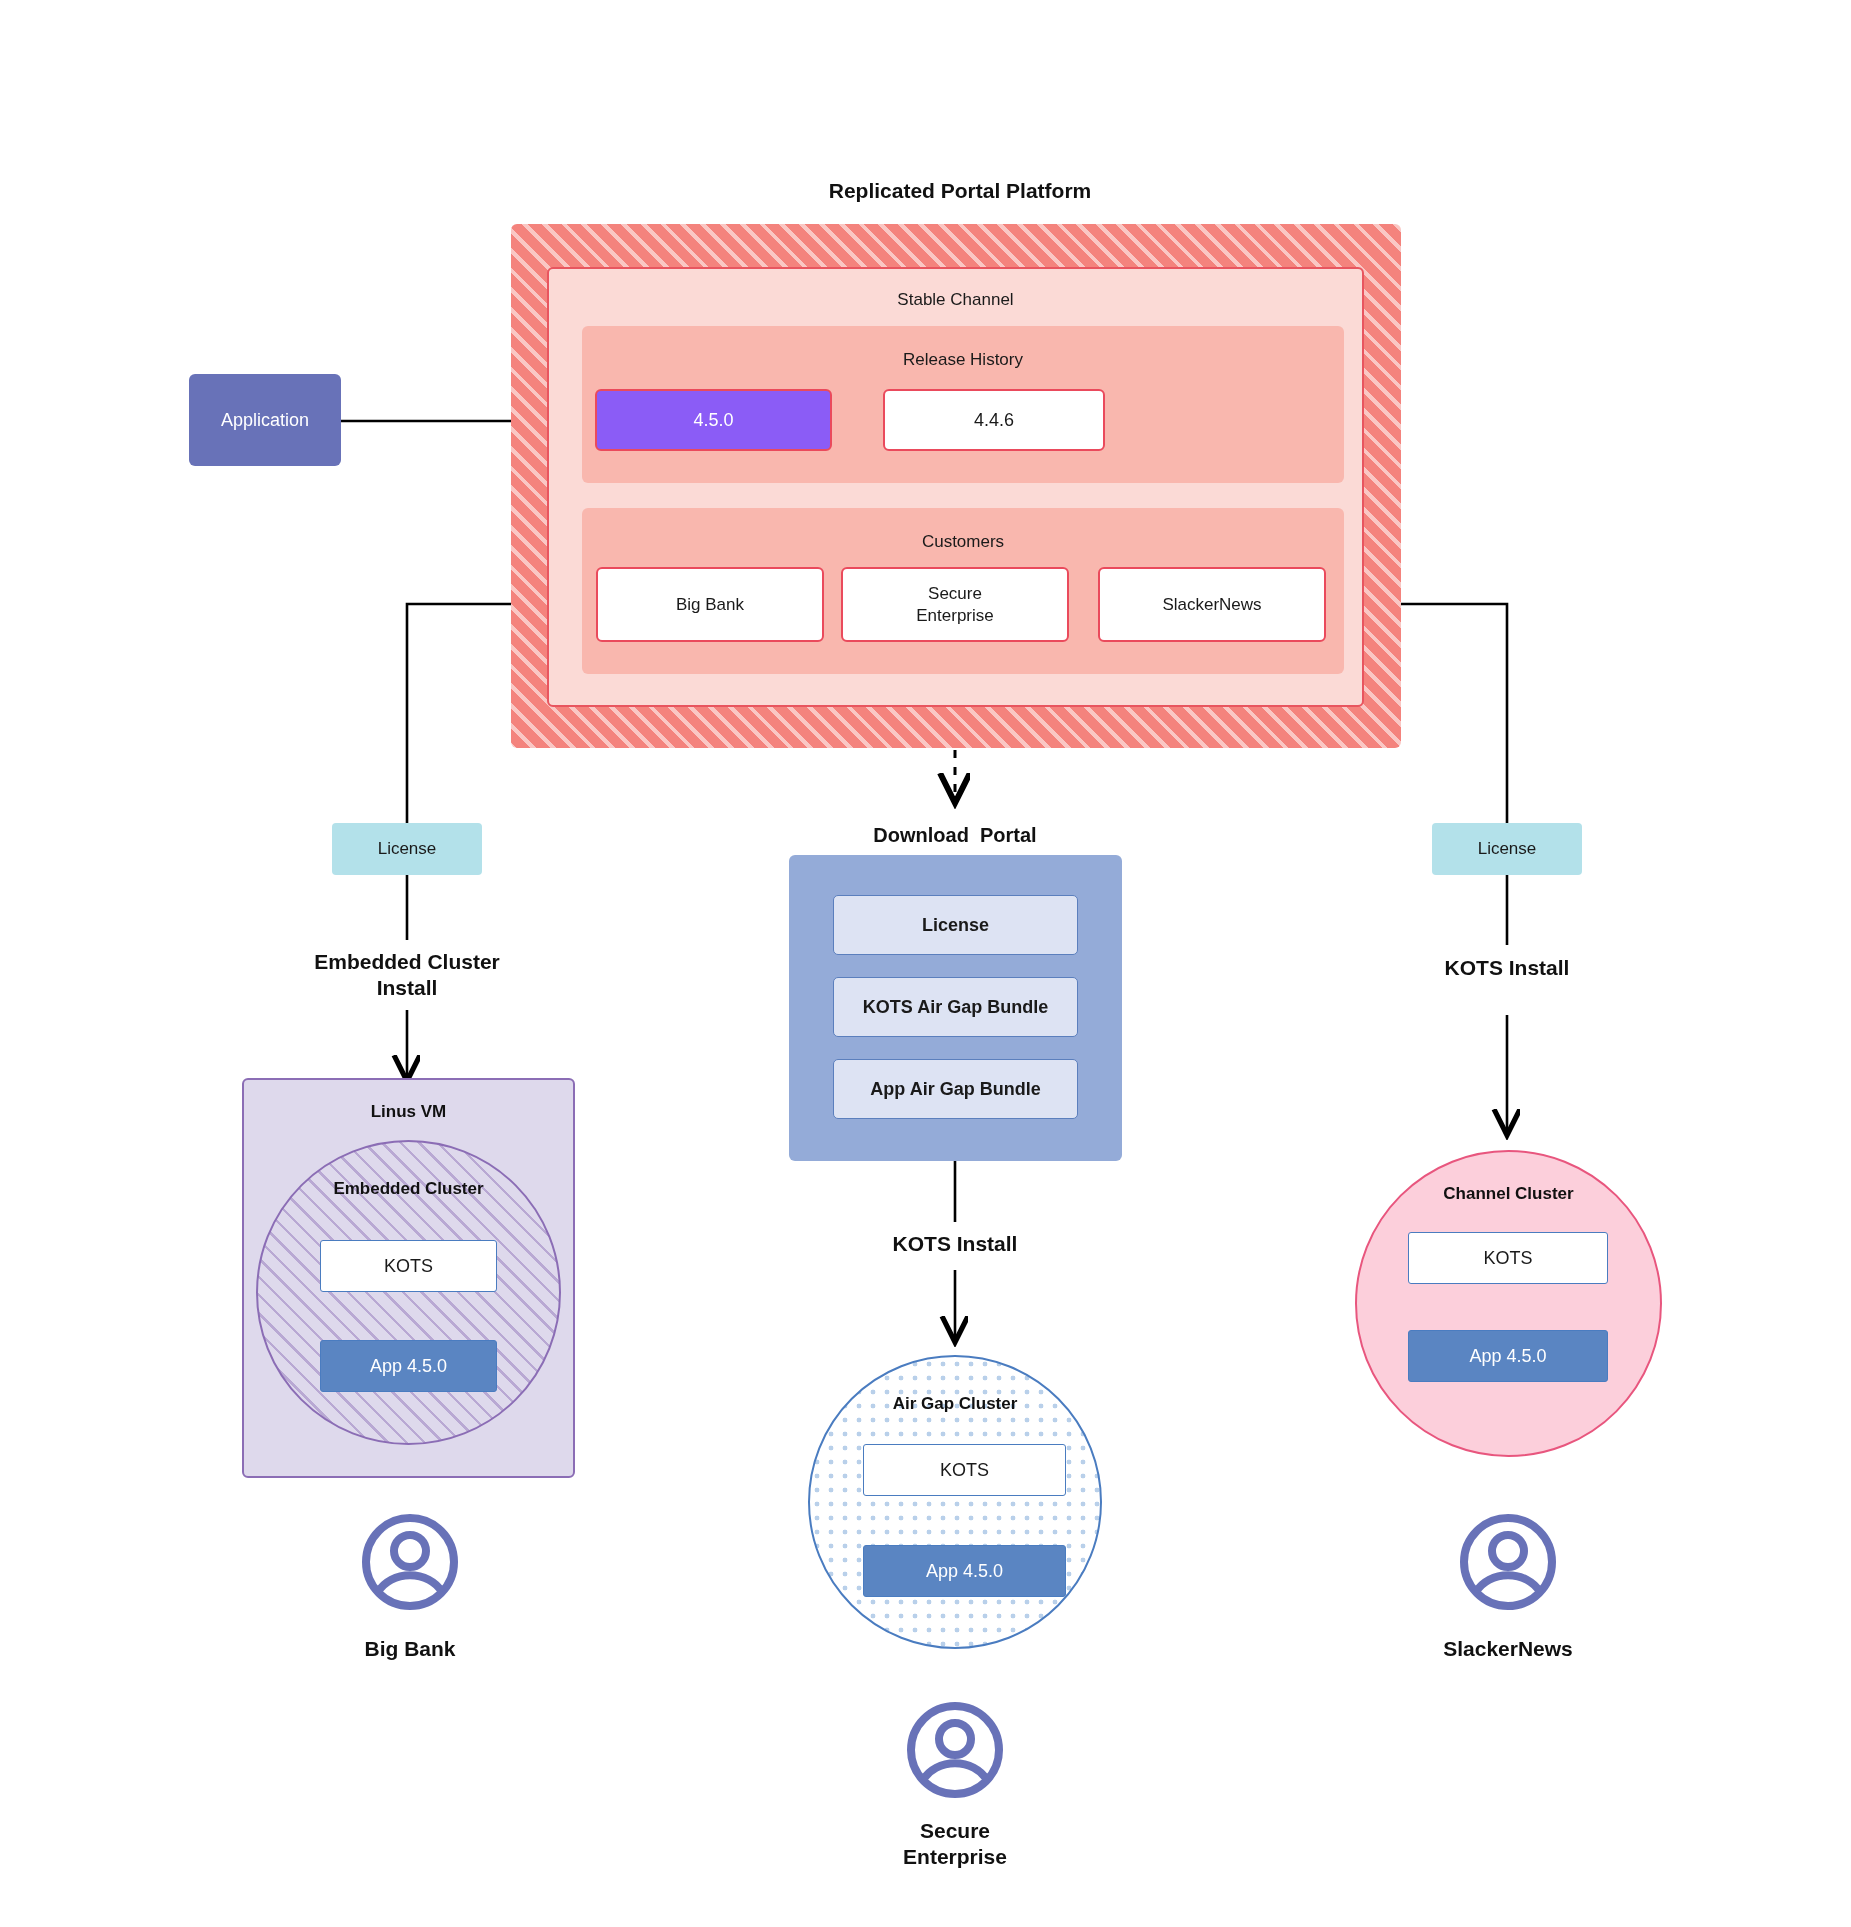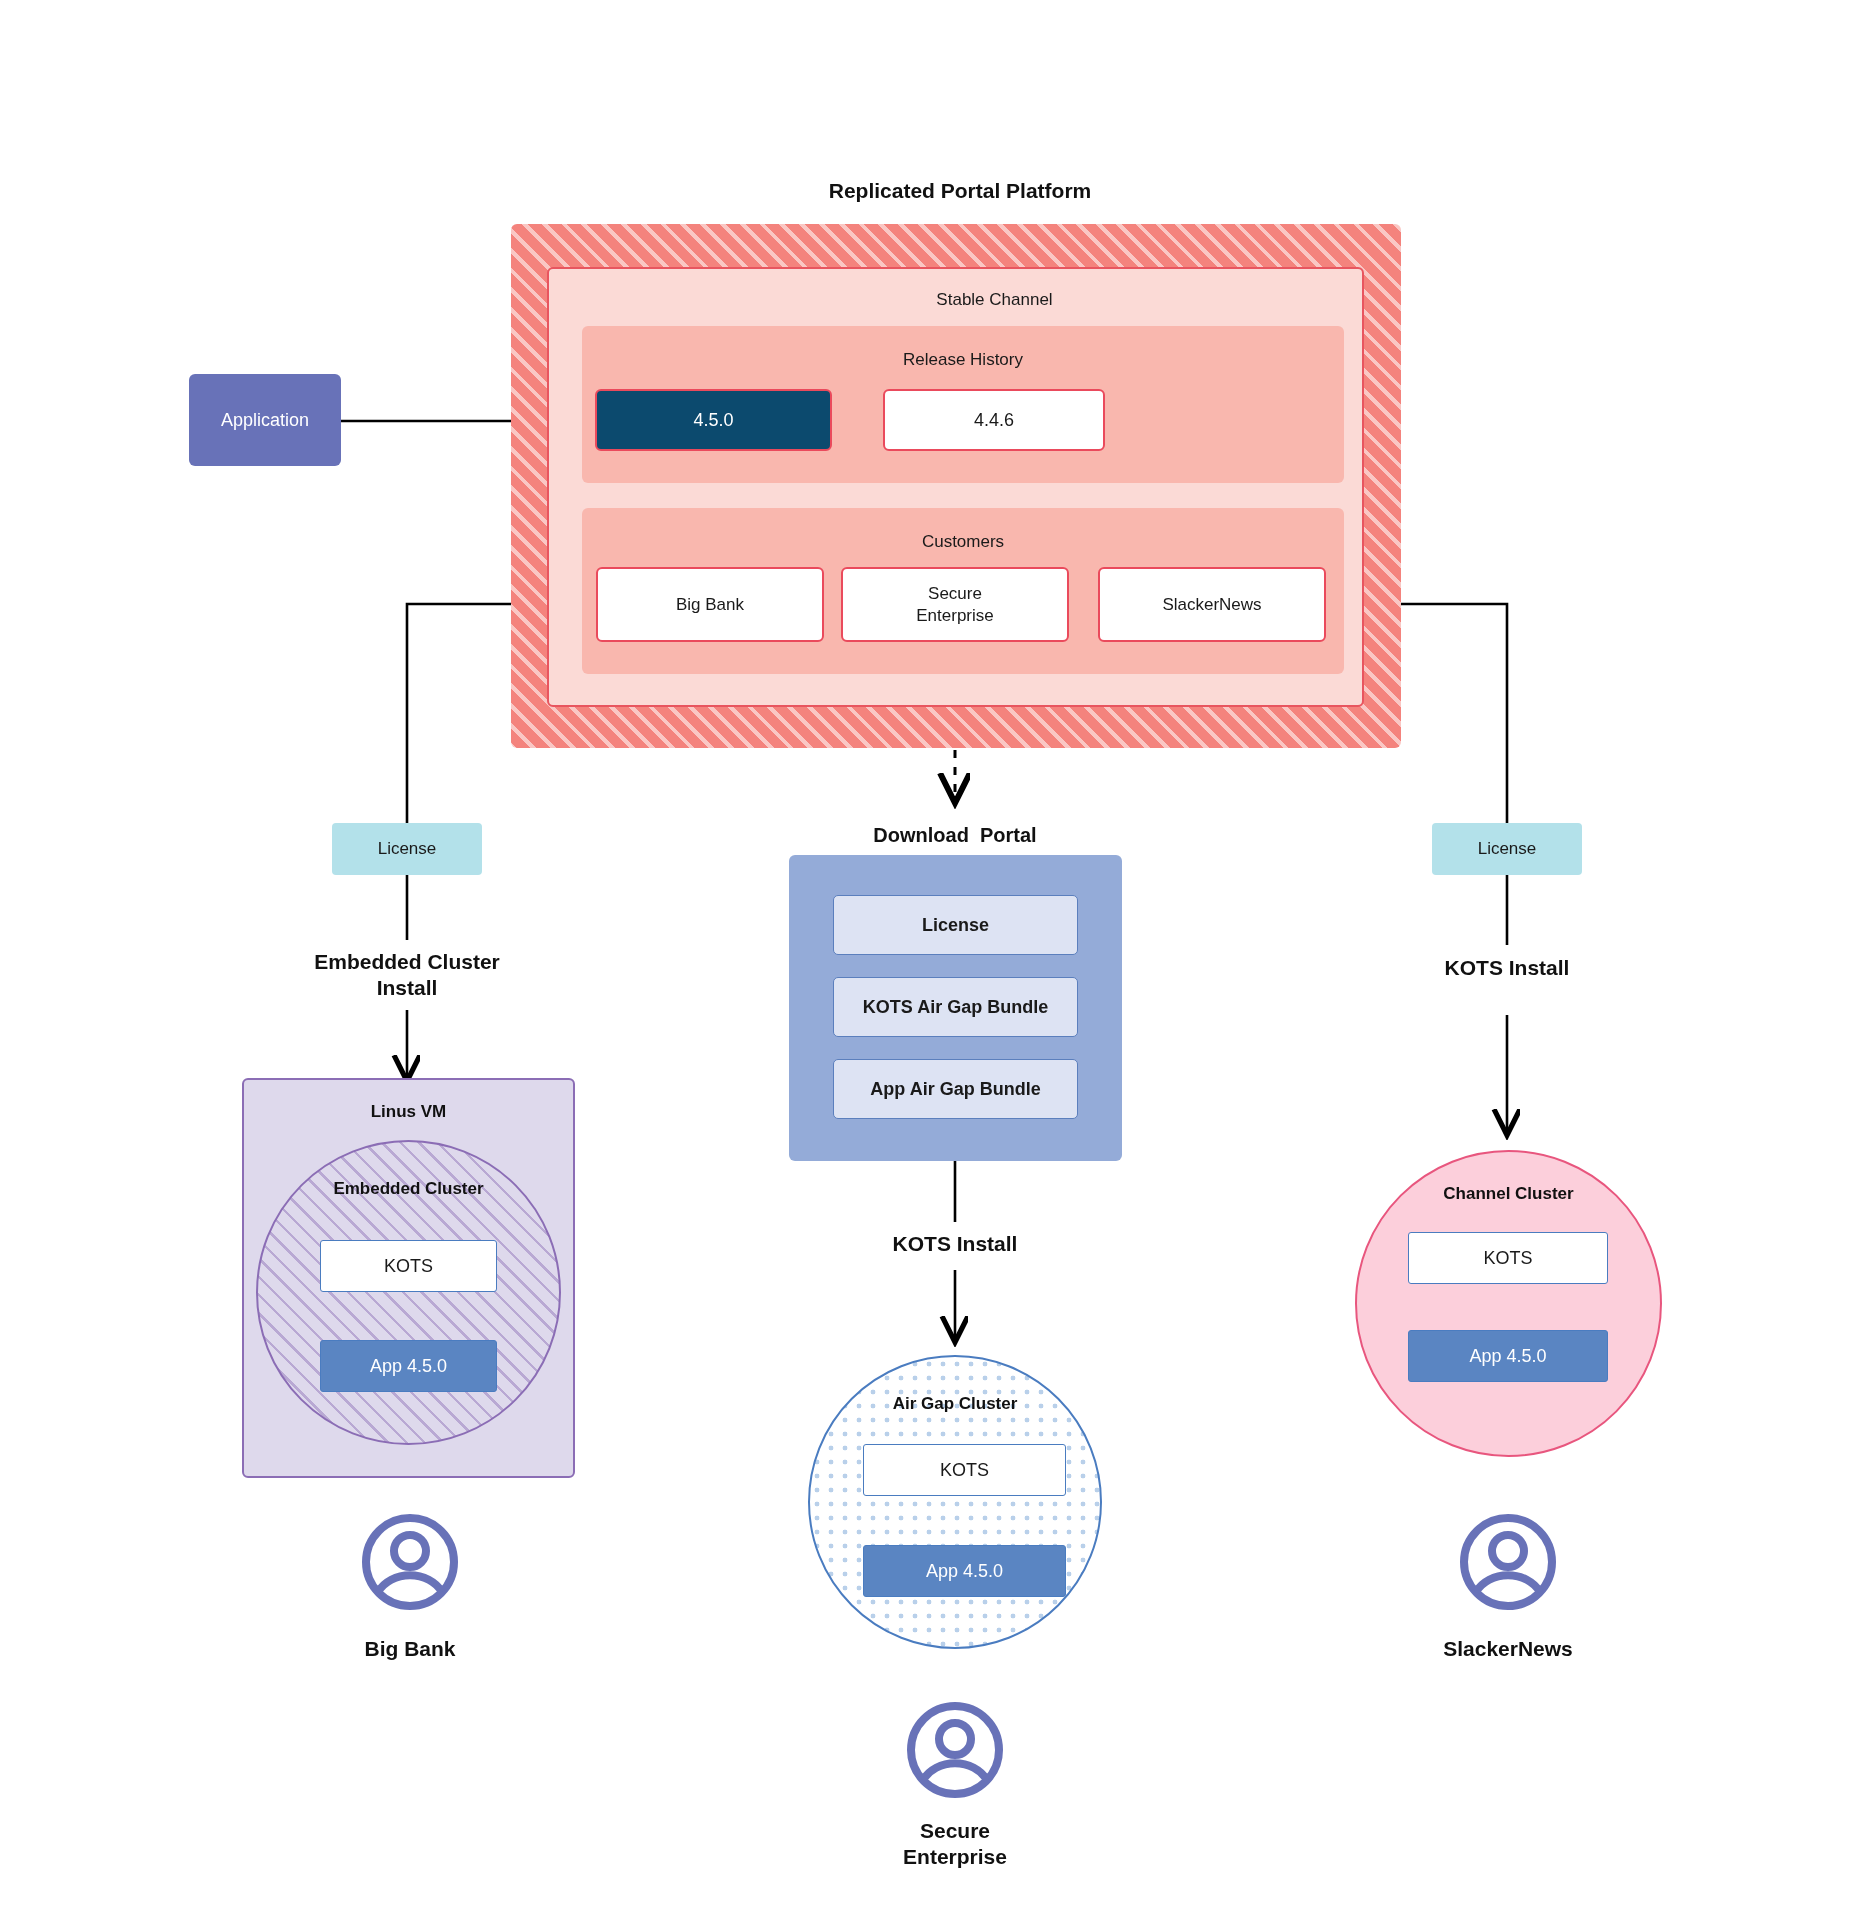--- a/index.html
+++ b/index.html
@@ -17,21 +17,21 @@
   .hatch-red{
     background:
       repeating-linear-gradient(45deg,
         rgba(255,255,255,.55) 0px, rgba(255,255,255,.55) 4px,
         rgba(255,255,255,0) 4px, rgba(255,255,255,0) 14px),
       #f4837d;
     border-radius:6px;
   }
   .stable-channel{background:#fbdad6;border:2px solid #e8555f;border-radius:6px;}
   .panel-pink{background:#f9b7ae;border-radius:6px;}
-  .rel-box-active{background:#0c4a6e;border:2px solid #ea4a5c;border-radius:6px;color:#fff;}
+  .rel-box-active{background:#8b5cf6;border:2px solid #ea4a5c;border-radius:6px;color:#fff;}
   .rel-box{background:#ffffff;border:2px solid #ea4a5c;border-radius:6px;color:#1a1a1a;}
   .cust-box{background:#ffffff;border:2px solid #ea4a5c;border-radius:6px;color:#1a1a1a;font-size:17px;}
   .sec-label{font-size:17px;font-weight:400;color:#1a1a1a;}
 
   
   .app-box{background:#6872b8;border-radius:6px;color:#fff;font-size:18px;}
 
   
   .license-chip{background:#b3e1ea;border-radius:4px;color:#1a1a1a;font-size:17px;}
 
@@ -103,21 +103,21 @@
     <line x1="408" y1="1290" x2="408" y2="1335" stroke="#000" stroke-width="2.6" stroke-dasharray="6,7" marker-end="url(#arrowChev)"></line>
     <line x1="955" y1="1497" x2="955" y2="1540" stroke="#000" stroke-width="2.6" stroke-dasharray="6,7" marker-end="url(#arrowChev)"></line>
     <line x1="1507" y1="1283" x2="1507" y2="1327" stroke="#000" stroke-width="2.6" stroke-dasharray="6,7" marker-end="url(#arrowChev)"></line>
   </svg>
 
   <div class="lbl title-main" style="left:640px;top:175px;width:640px;height:32px;">Replicated Portal Platform</div>
 
   <div class="abs hatch-red" style="left:511px;top:224px;width:890px;height:524px;"></div>
 
   <div class="abs stable-channel" style="left:547px;top:267px;width:817px;height:440px;"></div>
-  <div class="lbl sec-label" style="left:547px;top:288px;width:817px;height:24px;margin-left:39px;">Stable Channel</div>
+  <div class="lbl sec-label" style="left:547px;top:288px;width:817px;height:24px;">Stable Channel</div>
 
   <div class="abs panel-pink" style="left:582px;top:326px;width:762px;height:157px;"></div>
   <div class="lbl sec-label" style="left:582px;top:348px;width:762px;height:24px;">Release History</div>
 
   <div class="lbl rel-box-active" style="left:595px;top:389px;width:237px;height:62px;font-size:18px;">4.5.0</div>
   <div class="lbl rel-box" style="left:851px;top:389px;width:222px;height:62px;font-size:18px;margin-left:32px;">4.4.6</div>
 
   <div class="abs panel-pink" style="left:582px;top:508px;width:762px;height:166px;"></div>
   <div class="lbl sec-label" style="left:582px;top:530px;width:762px;height:24px;">Customers</div>
 

